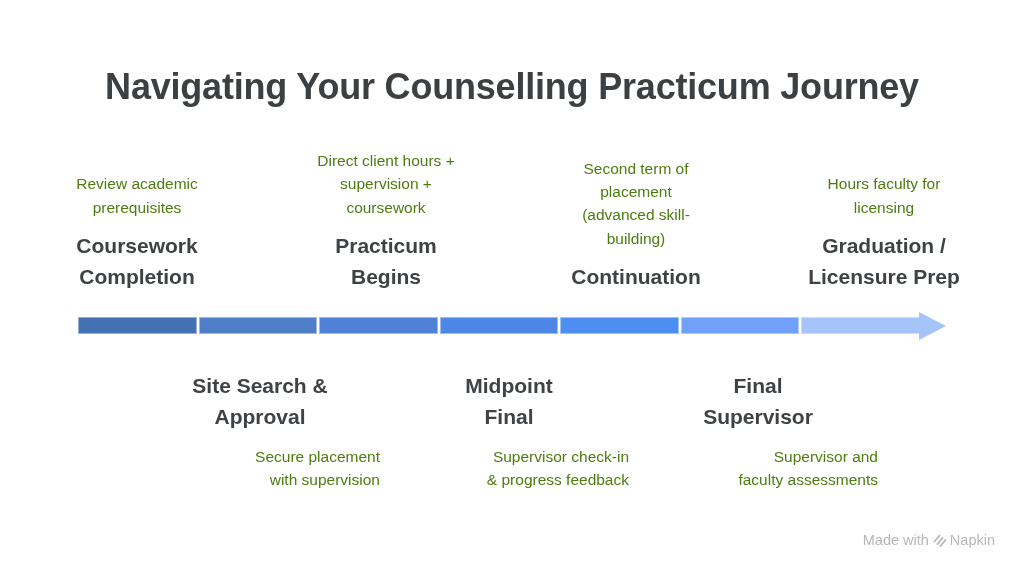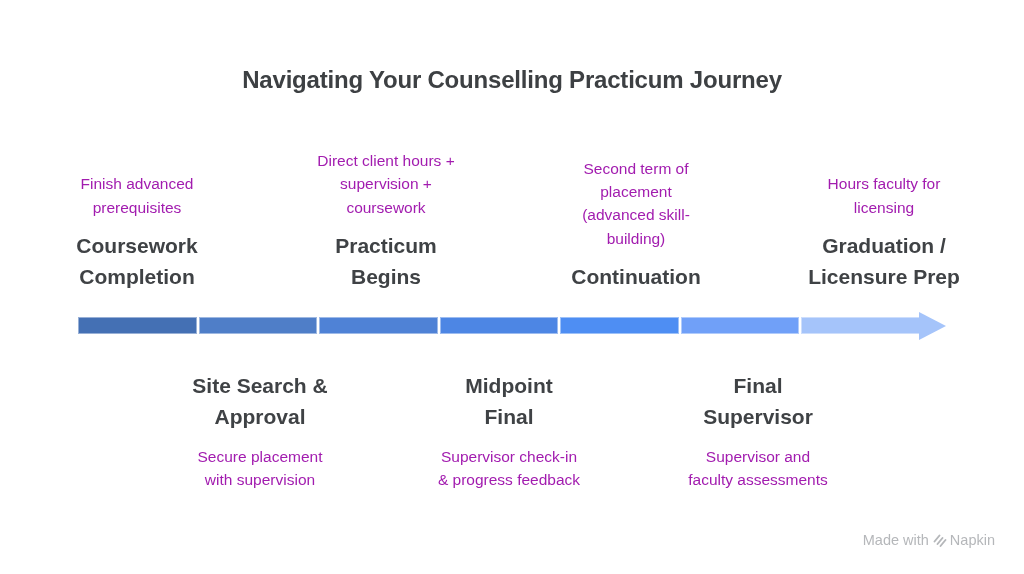--- a/index.html
+++ b/index.html
@@ -15,21 +15,21 @@
     overflow: hidden;
     font-family: "Liberation Sans", "DejaVu Sans", sans-serif;
     color: #3f4245;
   }
   .title {
     position: absolute;
     top: 66px;
     left: 0;
     width: 100%;
     text-align: center;
-    font-size: 24px;
+    font-size: 36px;
     font-weight: 700;
     letter-spacing: -0.2px;
     color: #3d4043;
     margin: 0;
   }
   
   .timeline-bar {
     position: absolute;
     left: 78px;
     top: 317px;
@@ -63,32 +63,32 @@
   .stage-below {
     position: absolute;
     top: 370px;
     transform: translateX(-50%);
     width: 240px;
     text-align: center;
   }
   .stage-desc {
     font-size: 15.5px;
     line-height: 1.5;
-    color: #a21caf;
+    color: #4d7c0f;
     white-space: pre-line;
   }
   .stage-name {
     font-size: 21px;
     font-weight: 700;
     line-height: 1.48;
     color: #3f4245;
     white-space: pre-line;
   }
   .stage-above .stage-desc { margin-bottom: 11px; }
-  .stage-below .stage-desc { margin-top: 13px; }
+  .stage-below .stage-desc { margin-top: 13px; text-align: right; }
   
   .watermark {
     position: absolute;
     right: 29px;
     top: 532px;
     display: flex;
     align-items: center;
     gap: 3px;
     font-size: 14.5px;
     color: #b5b7ba;
@@ -96,21 +96,21 @@
   .napkin-logo { display: inline-block; }
 </style>
 </head>
 <body>
 
 <div class="canvas">
 
   <h1 class="title">Navigating Your Counselling Practicum Journey</h1>
 
   <div class="stage-above" style="left:137px">
-    <div class="stage-desc">Finish advanced
+    <div class="stage-desc">Review academic
 prerequisites</div>
     <div class="stage-name">Coursework
 Completion</div>
   </div>
   <div class="stage-above" style="left:386px">
     <div class="stage-desc">Direct client hours +
 supervision +
 coursework</div>
     <div class="stage-name">Practicum
 Begins</div>

